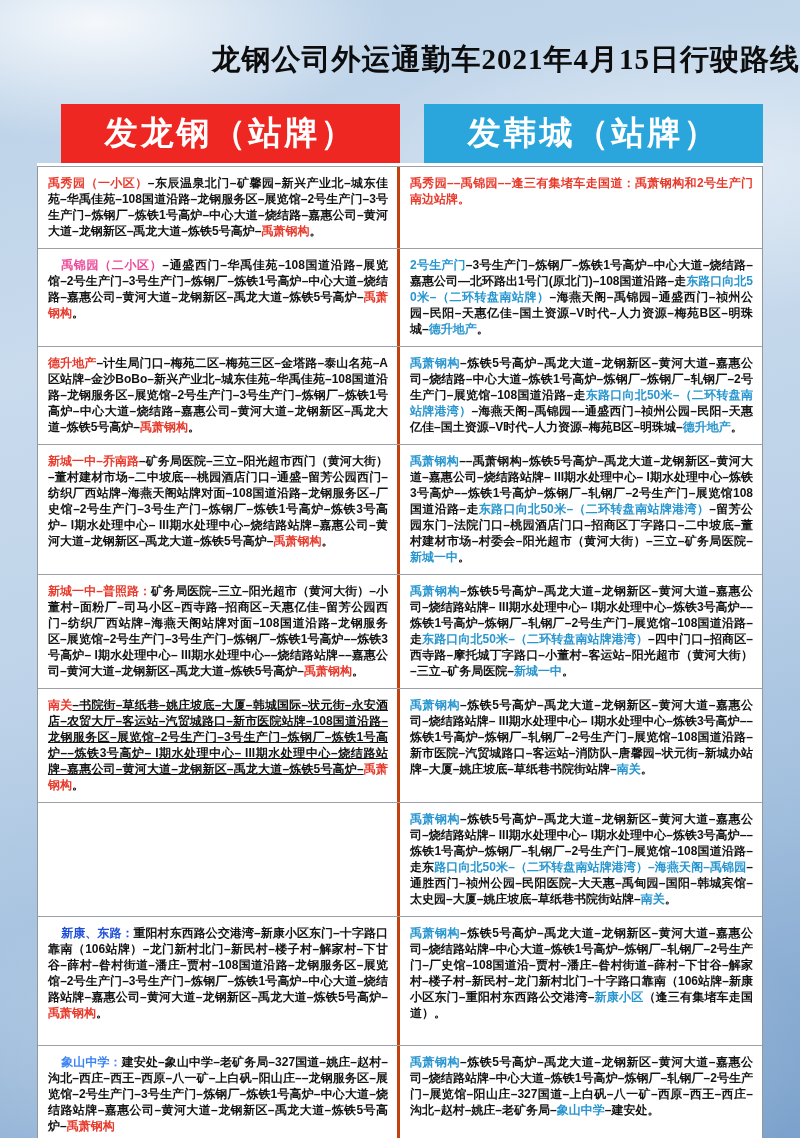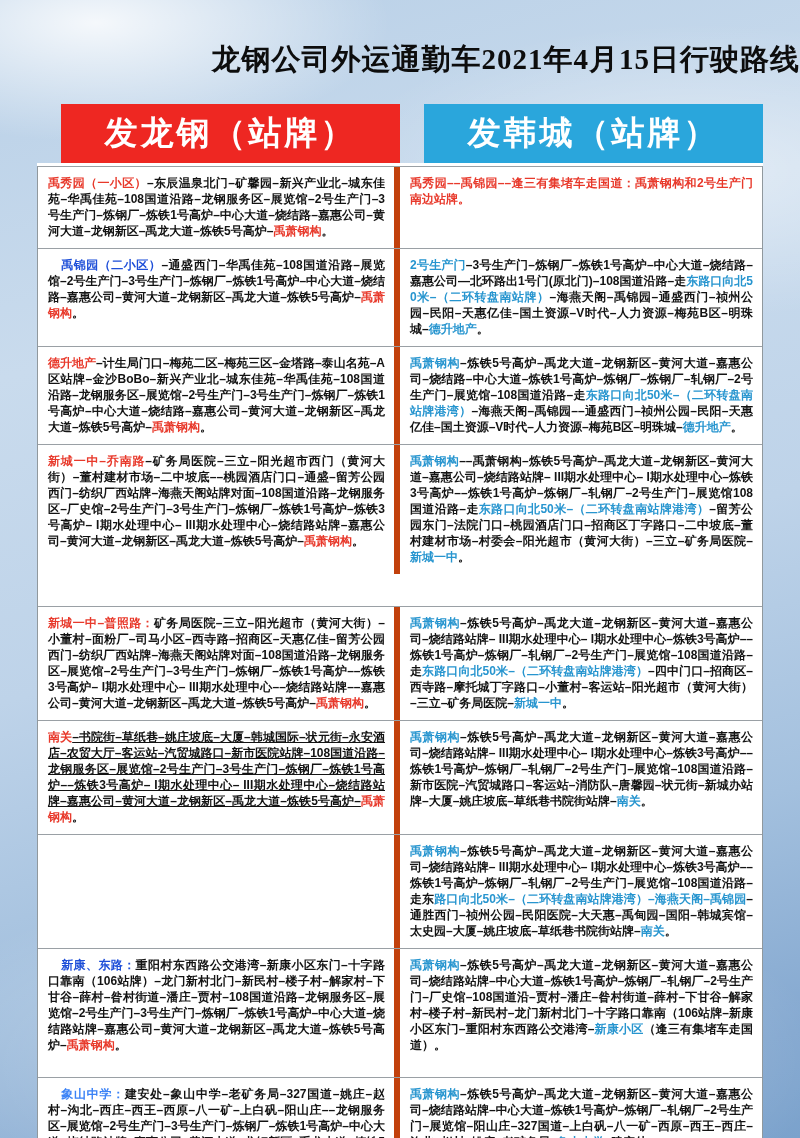--- a/index.html
+++ b/index.html
@@ -31,27 +31,27 @@
   }
   .tbody{background:#ffffff;border:1px solid #90989d;border-top:none;}
   .tr{display:flex;border-top:1px solid #9aa0a5;}
   .tr:first-child{border-top:1px solid #9aa0a5;}
   .td{
     flex:1 1 50%;box-sizing:border-box;background:#ffffff;
     padding:8px 9px 9px 10px;
     font-size:12px;line-height:16px;font-weight:700;
     text-align:justify;color:#131313;word-break:break-all;
   }
-  .td.left{border-right:6px solid #c2410c;}
+  .td.left{border-right:3px solid #c2410c;}
   .td.indent{text-indent:1.1em;}
   .tr:nth-child(1){min-height:78px;}
   .tr:nth-child(2){min-height:92px;}
   .tr:nth-child(3){min-height:82px;}
   .tr:nth-child(4){min-height:109px;}
-  .tr:nth-child(5){min-height:107px;margin-top:32px;}
+  .tr:nth-child(5){min-height:107px;}
   .tr:nth-child(6){min-height:98px;}
   .tr:nth-child(7){min-height:108px;}
   .tr:nth-child(8){min-height:128px;}
   .tr:nth-child(9){min-height:103px;}
 </style>
 </head>
 <body>
 
 <div class="canvas">
   <h1 class="page-title">龙钢公司外运通勤车2021年4月15日行驶路线</h1>
@@ -60,21 +60,21 @@
     <div class="thead">
       <div class="th" style="background: rgb(238, 39, 34);">发龙钢（站牌）</div>
       <div class="th" style="background: rgb(42, 166, 220);">发韩城（站牌）</div>
     </div>
     <div class="tbody" id="rows">
         <div class="tr">
           <div class="td left"><span style="color: rgb(232, 57, 43);">禹秀园（一小区）</span><span style="color: rgb(19, 19, 19);">–东辰温泉北门–矿馨园–新兴产业北–城东佳苑–华禹佳苑–108国道沿路–龙钢服务区–展览馆–2号生产门–3号生产门–炼钢厂–炼铁1号高炉–中心大道–烧结路–嘉惠公司–黄河大道–龙钢新区–禹龙大道–炼铁5号高炉–</span><span style="color: rgb(232, 57, 43);">禹萧钢构</span><span style="color: rgb(19, 19, 19);">。</span></div>
           <div class="td right"><span style="color: rgb(232, 57, 43);">禹秀园––禹锦园––逢三有集堵车走国道：禹萧钢构和2号生产门南边站牌。</span></div>
         </div>
         <div class="tr">
-          <div class="td left indent"><span style="color: #1d4ed8;">禹锦园（二小区）</span><span style="color: rgb(19, 19, 19);">–通盛西门–华禹佳苑–108国道沿路–展览馆–2号生产门–3号生产门–炼钢厂–炼铁1号高炉–中心大道–烧结路–嘉惠公司–黄河大道–龙钢新区–禹龙大道–炼铁5号高炉–</span><span style="color: rgb(232, 57, 43);">禹萧钢构</span><span style="color: rgb(19, 19, 19);">。</span></div>
+          <div class="td left indent"><span style="color: #ec4899;">禹锦园（二小区）</span><span style="color: rgb(19, 19, 19);">–通盛西门–华禹佳苑–108国道沿路–展览馆–2号生产门–3号生产门–炼钢厂–炼铁1号高炉–中心大道–烧结路–嘉惠公司–黄河大道–龙钢新区–禹龙大道–炼铁5号高炉–</span><span style="color: rgb(232, 57, 43);">禹萧钢构</span><span style="color: rgb(19, 19, 19);">。</span></div>
           <div class="td right"><span style="color: rgb(39, 149, 207);">2号生产门</span><span style="color: rgb(19, 19, 19);">–3号生产门–炼钢厂–炼铁1号高炉–中心大道–烧结路–嘉惠公司—北环路出1号门(原北门)–108国道沿路–走</span><span style="color: rgb(39, 149, 207);">东路口向北50米–（二环转盘南站牌）</span><span style="color: rgb(19, 19, 19);">–海燕天阁–禹锦园–通盛西门–祯州公园–民阳–天惠亿佳–国土资源–V时代–人力资源–梅苑B区–明珠城–</span><span style="color: rgb(39, 149, 207);">德升地产</span><span style="color: rgb(19, 19, 19);">。</span></div>
         </div>
         <div class="tr">
           <div class="td left"><span style="color: rgb(232, 57, 43);">德升地产</span><span style="color: rgb(19, 19, 19);">–计生局门口–梅苑二区–梅苑三区–金塔路–泰山名苑–A区站牌–金沙BoBo–新兴产业北–城东佳苑–华禹佳苑–108国道沿路–龙钢服务区–展览馆–2号生产门–3号生产门–炼钢厂–炼铁1号高炉–中心大道–烧结路–嘉惠公司–黄河大道–龙钢新区–禹龙大道–炼铁5号高炉–</span><span style="color: rgb(232, 57, 43);">禹萧钢构</span><span style="color: rgb(19, 19, 19);">。</span></div>
           <div class="td right"><span style="color: rgb(39, 149, 207);">禹萧钢构</span><span style="color: rgb(19, 19, 19);">–炼铁5号高炉–禹龙大道–龙钢新区–黄河大道–嘉惠公司–烧结路–中心大道–炼铁1号高炉–炼钢厂–炼钢厂–轧钢厂–2号生产门–展览馆–108国道沿路–走</span><span style="color: rgb(39, 149, 207);">东路口向北50米–（二环转盘南站牌港湾）</span><span style="color: rgb(19, 19, 19);">–海燕天阁–禹锦园––通盛西门–祯州公园–民阳–天惠亿佳–国土资源–V时代–人力资源–梅苑B区–明珠城–</span><span style="color: rgb(39, 149, 207);">德升地产</span><span style="color: rgb(19, 19, 19);">。</span></div>
         </div>
         <div class="tr">
           <div class="td left"><span style="color: rgb(232, 57, 43);">新城一中–乔南路</span><span style="color: rgb(19, 19, 19);">–矿务局医院–三立–阳光超市西门（黄河大街）–董村建材市场–二中坡底––桃园酒店门口–通盛–留芳公园西门–纺织厂西站牌–海燕天阁站牌对面–108国道沿路–龙钢服务区–厂史馆–2号生产门–3号生产门–炼钢厂–炼铁1号高炉–炼铁3号高炉– I期水处理中心– III期水处理中心–烧结路站牌–嘉惠公司–黄河大道–龙钢新区–禹龙大道–炼铁5号高炉–</span><span style="color: rgb(232, 57, 43);">禹萧钢构</span><span style="color: rgb(19, 19, 19);">。</span></div>
           <div class="td right"><span style="color: rgb(39, 149, 207);">禹萧钢构</span><span style="color: rgb(19, 19, 19);">––禹萧钢构–炼铁5号高炉–禹龙大道–龙钢新区–黄河大道–嘉惠公司–烧结路站牌– III期水处理中心– I期水处理中心–炼铁3号高炉––炼铁1号高炉–炼钢厂–轧钢厂–2号生产门–展览馆108国道沿路–走</span><span style="color: rgb(39, 149, 207);">东路口向北50米–（二环转盘南站牌港湾）</span><span style="color: rgb(19, 19, 19);">–留芳公园东门–法院门口–桃园酒店门口–招商区丁字路口–二中坡底–董村建材市场–村委会–阳光超市（黄河大街）–三立–矿务局医院–</span><span style="color: rgb(39, 149, 207);">新城一中</span><span style="color: rgb(19, 19, 19);">。</span></div>
         </div>

